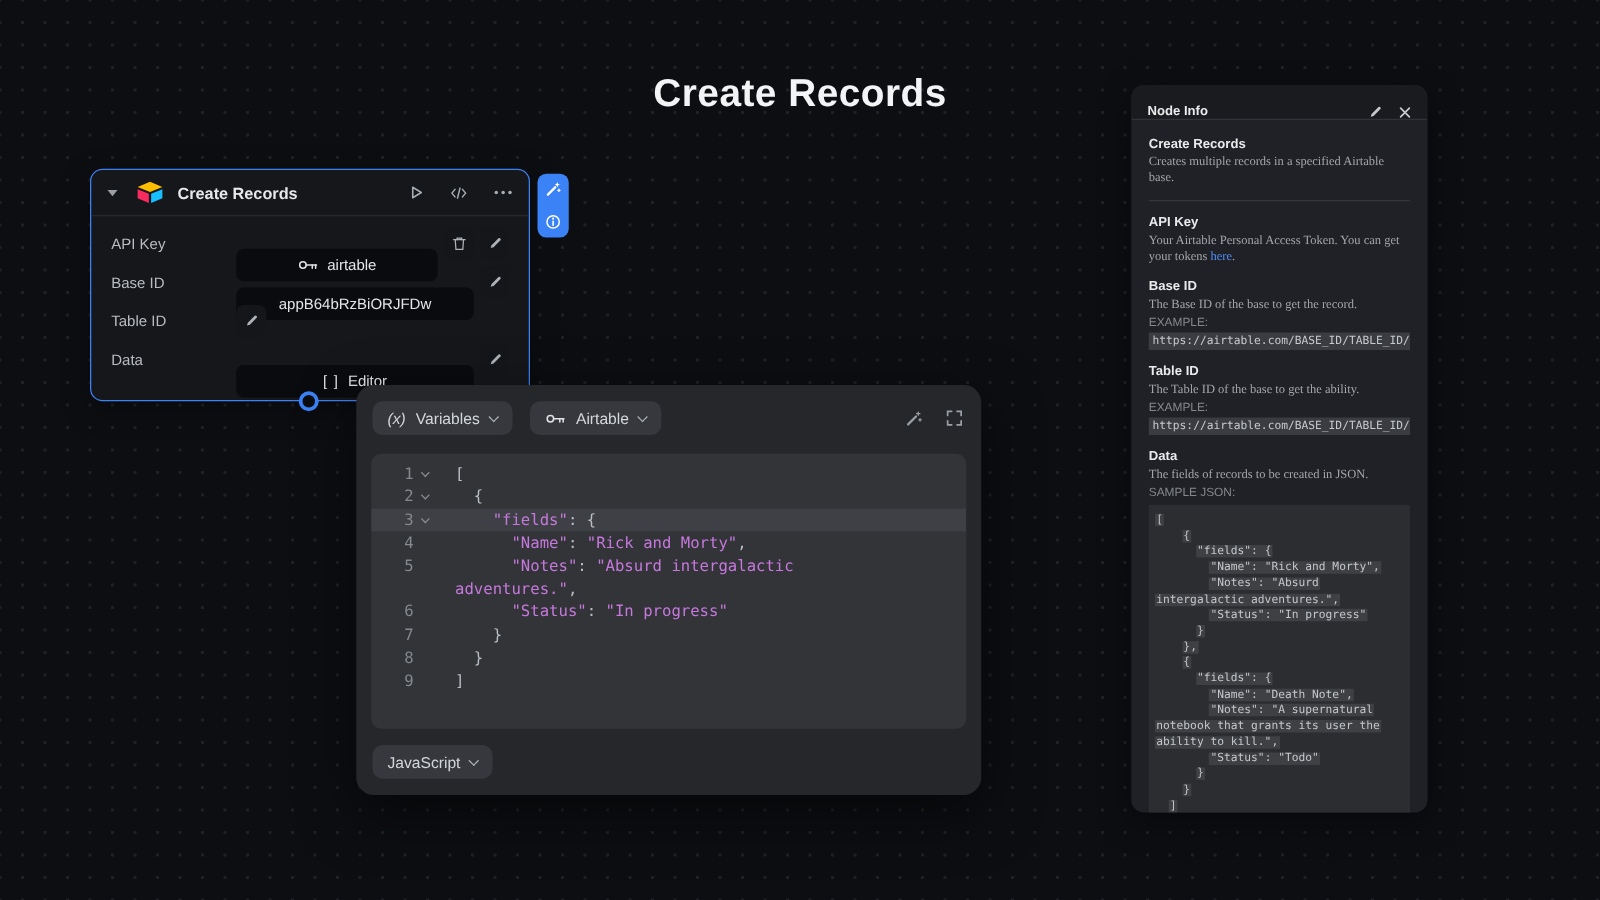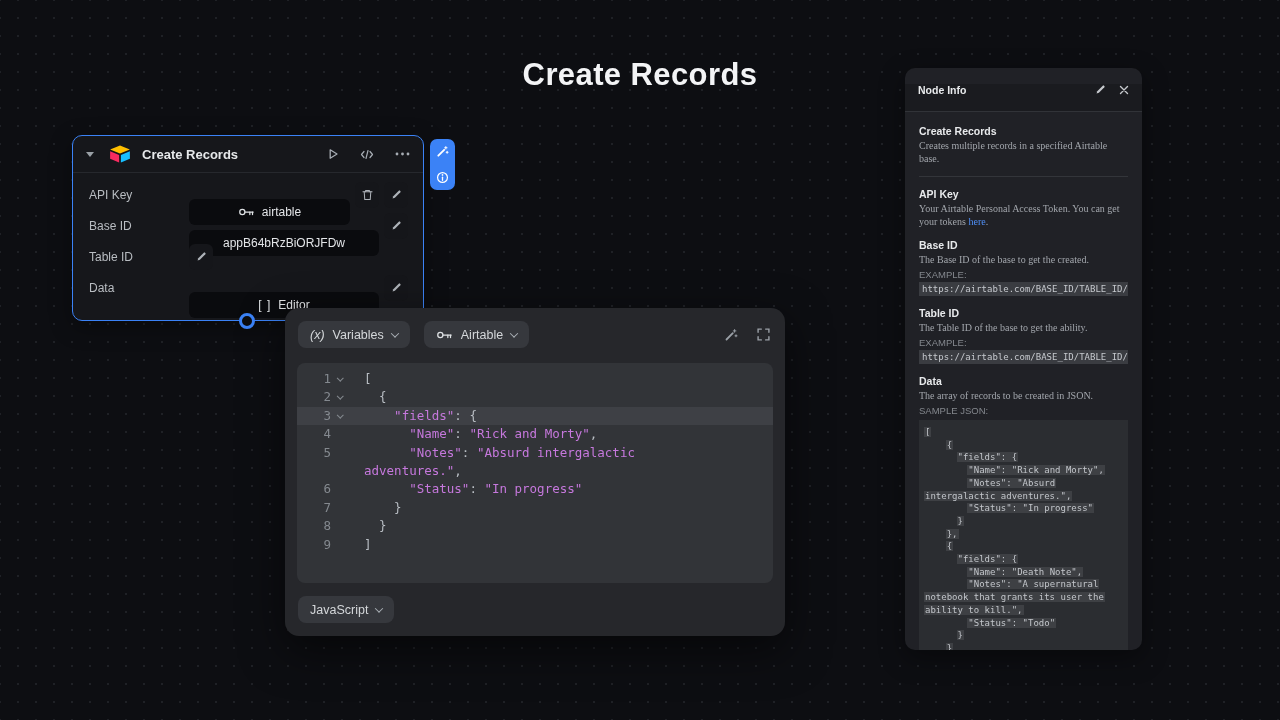--- a/index.html
+++ b/index.html
@@ -83,22 +83,22 @@
   .code-content { white-space:pre; margin-left:15px; }
   .tok-p { color:#c678dd; }
   .tok-g { color:#b9bec4; }
 
   .ed-footer-pill { position:absolute; left:13px; bottom:13px;padding-left:12px; }
 
   
   .info-panel { position:absolute; left:905px; top:68px; width:237px; height:582px;
     background:#202126; border-radius:10px; z-index:4; overflow:hidden;
     box-shadow:0 8px 26px rgba(0,0,0,.4); }
-  .panel-header { height:28px; background:#1a1b1f; display:flex; align-items:flex-start;
-    padding:0 13px; border-bottom:1px solid #313338;margin-top:16px; }
+  .panel-header { height:28px; background:#1a1b1f; display:flex; align-items:flex-end;
+    padding:0 13px; border-bottom:1px solid #313338; }
   .panel-title { font-size:10.5px; font-weight:700; color:#e8eaec; }
   .panel-actions { margin-left:auto; display:flex; align-items:center; gap:13px; }
   .panel-actions button { background:none; border:none; color:#c6c9cd; display:flex;
     align-items:center; font-size:11px; cursor:pointer; }
   .panel-body { padding:13px 14px 10px; }
   .info-section { margin-bottom:11px; }
   .info-h { font-size:10.5px; font-weight:700; color:#e8eaec; margin-bottom:2px; }
   .info-p { font-size:10px; color:#a2a6ac; line-height:13px;font-family:Liberation Serif, serif; }
   .info-p a { color:#4f8ff7; text-decoration:none; cursor:pointer; }
   .info-label { font-size:9.5px; color:#84888e; margin-top:3px; }
@@ -374,37 +374,37 @@
   </div>
 
   <div class="info-section">
     <div class="info-h">API Key</div>
     <p class="info-p">Your Airtable Personal Access Token. You can get your tokens <a>here</a>.</p>
 
   </div>
 
   <div class="info-section">
     <div class="info-h">Base ID</div>
-    <p class="info-p">The Base ID of the base to get the created.</p>
+    <p class="info-p">The Base ID of the base to get the record.</p>
     <div class="info-label">EXAMPLE:</div>
     <div class="info-code">https://airtable.com/BASE_ID/TABLE_ID/VIEW</div>
 
   </div>
 
   <div class="info-section">
     <div class="info-h">Table ID</div>
     <p class="info-p">The Table ID of the base to get the ability.</p>
     <div class="info-label">EXAMPLE:</div>
     <div class="info-code">https://airtable.com/BASE_ID/TABLE_ID/VIEW</div>
 
   </div>
 
   <div class="info-section">
     <div class="info-h">Data</div>
-    <p class="info-p">The array of records to be created in JSON.</p>
+    <p class="info-p">The fields of records to be created in JSON.</p>
     <div class="info-label">SAMPLE JSON:</div>
         <div class="sample-block">
           <div class="sample-line"><span class="hl2">[</span></div>
           <div class="sample-line">    <span class="hl2">{</span></div>
           <div class="sample-line">      <span class="hl2">"fields": {</span></div>
           <div class="sample-line">        <span class="hl2">"Name": "Rick and Morty",</span></div>
           <div class="sample-line">        <span class="hl2">"Notes": "Absurd</span></div>
           <div class="sample-line"><span class="hl2">intergalactic adventures.",</span></div>
           <div class="sample-line">        <span class="hl2">"Status": "In progress"</span></div>
           <div class="sample-line">      <span class="hl2">}</span></div>

